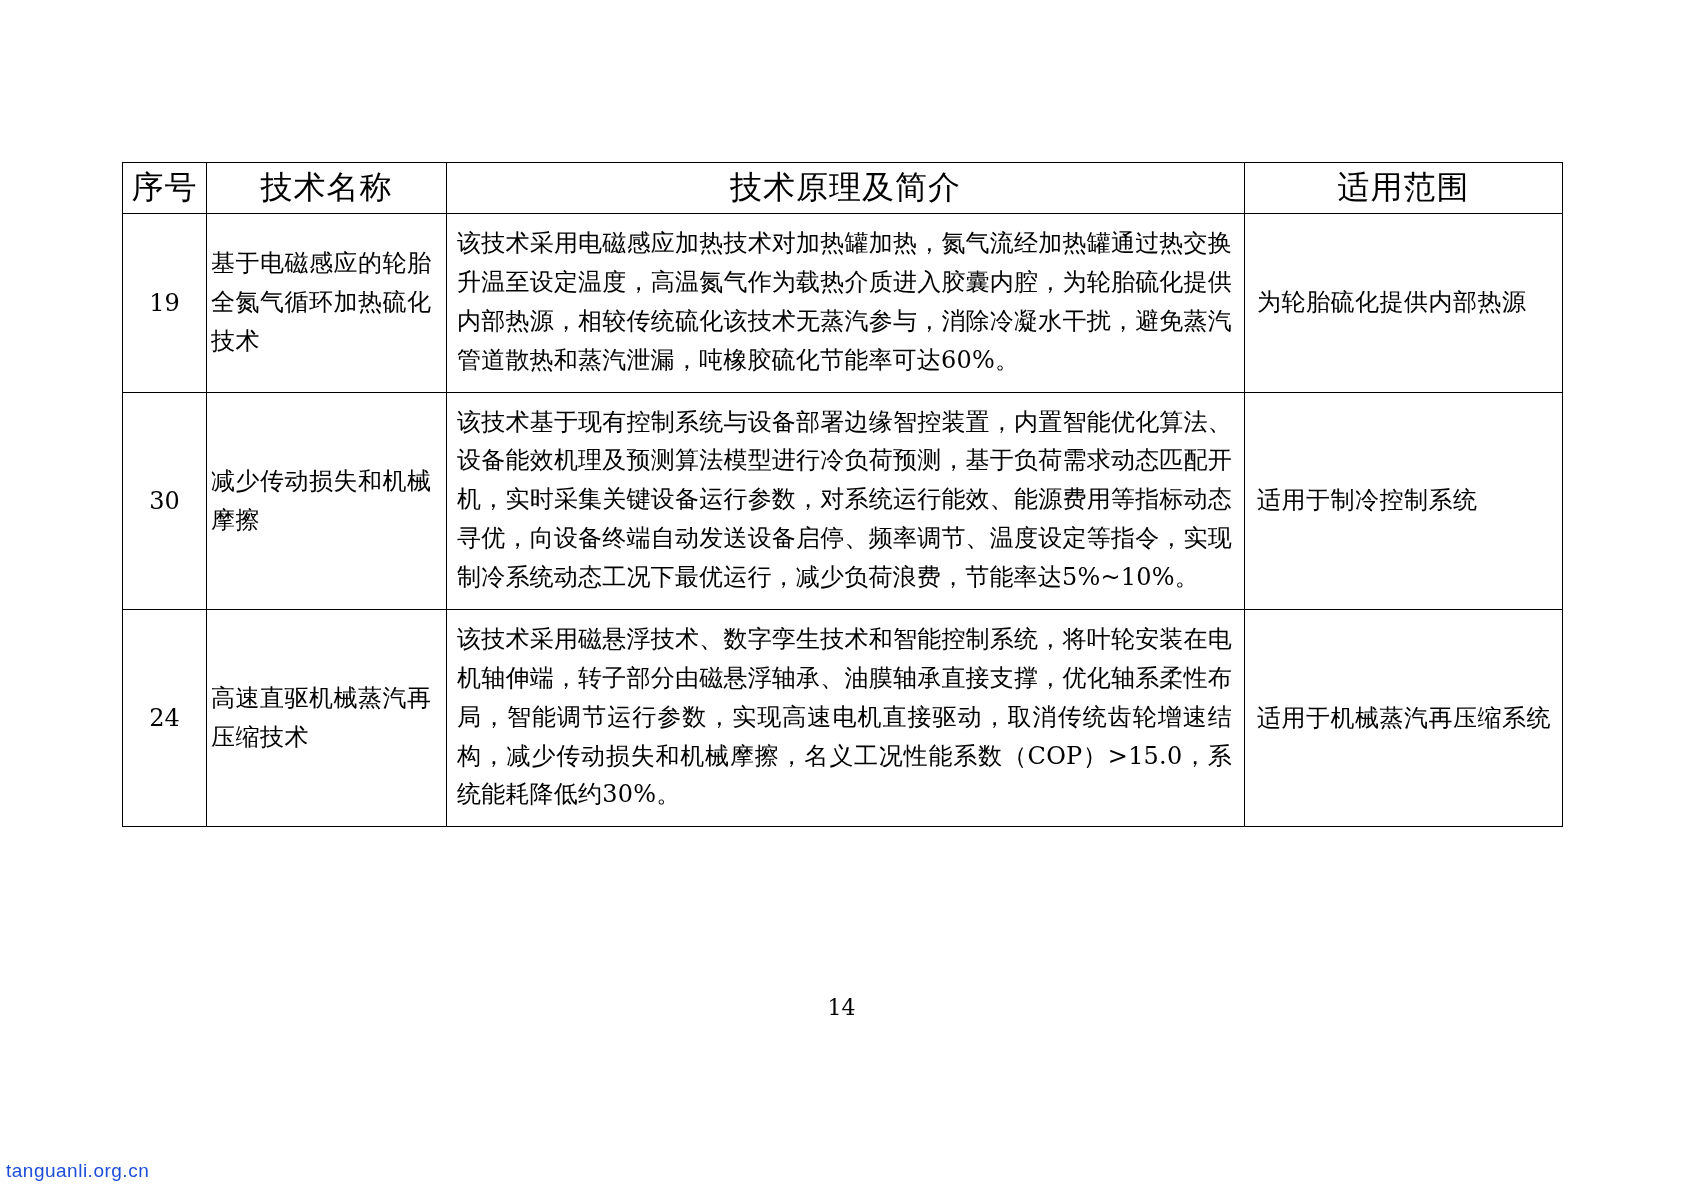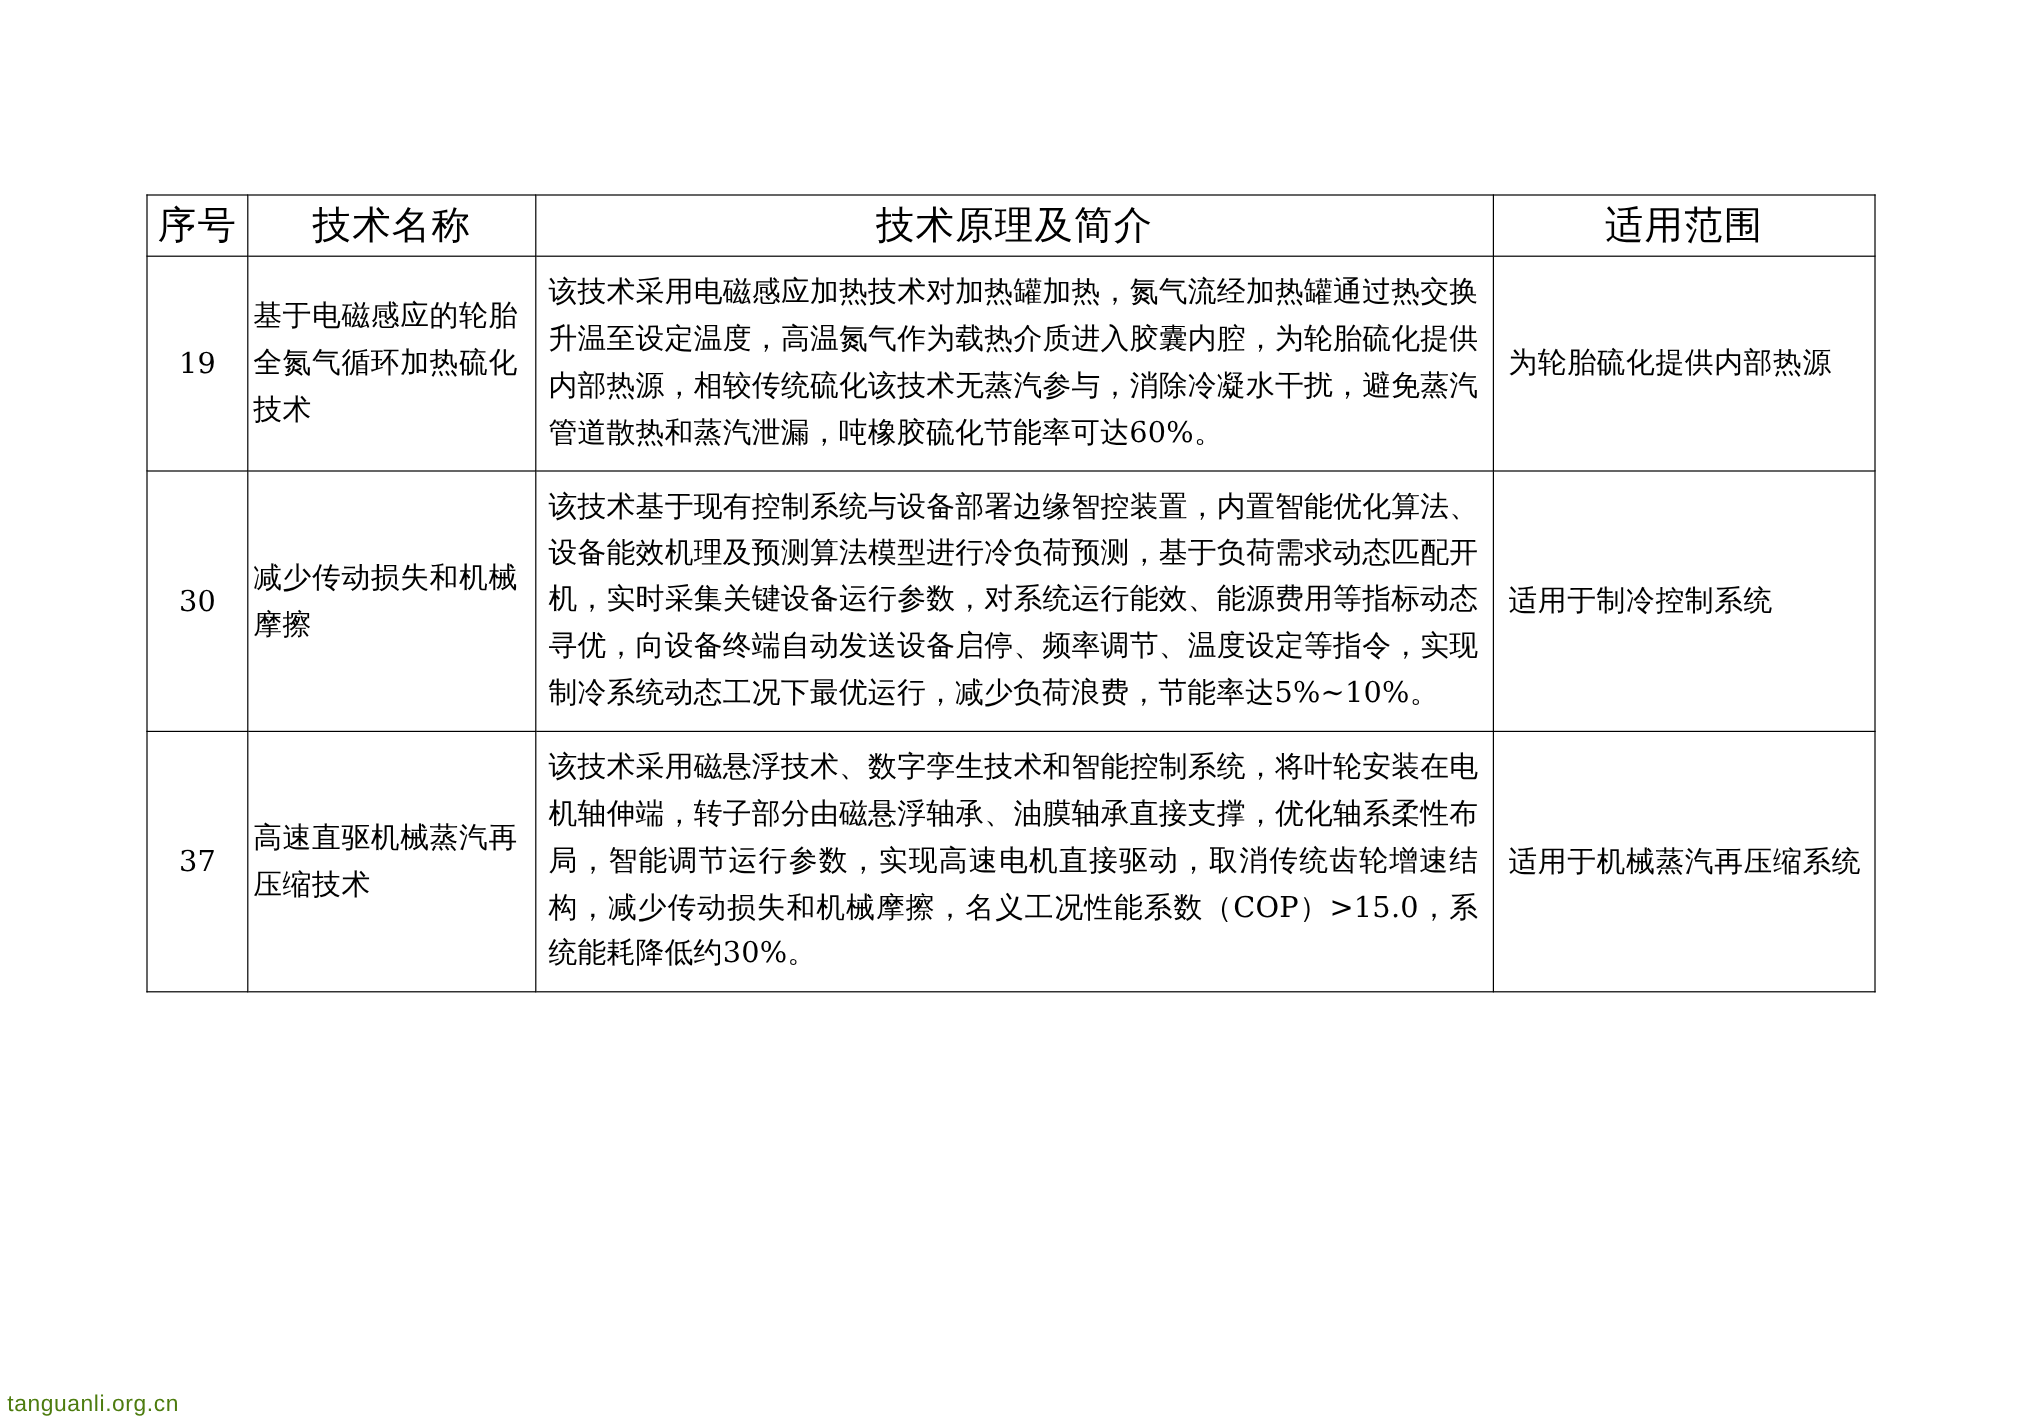--- a/index.html
+++ b/index.html
@@ -79,21 +79,21 @@
     text-align: center;
     font-size: 22px;
     font-family: "DejaVu Serif", "Liberation Serif", serif;
   }
   .watermark {
     position: absolute;
     left: 6px;
     bottom: 8px;
     font-size: 19px;
     font-family: "Liberation Sans", sans-serif;
-    color: #4d7c0f;
+    color: #1d4ed8;
     letter-spacing: 0.5px;
   }
 </style>
 </head>
 <body>
 
 <div class="page">
 
   <table class="tech-table">
     <colgroup>
@@ -117,24 +117,25 @@
         <td class="cell-desc">该技术采用电磁感应加热技术对加热罐加热，氮气流经加热罐通过热交换升温至设定温度，高温氮气作为载热介质进入胶囊内腔，为轮胎硫化提供内部热源，相较传统硫化该技术无蒸汽参与，消除冷凝水干扰，避免蒸汽管道散热和蒸汽泄漏，吨橡胶硫化节能率可达60%。</td>
         <td class="cell-scope">为轮胎硫化提供内部热源</td>
       </tr>
       <tr>
         <td class="cell-no">30</td>
         <td class="cell-name">减少传动损失和机械摩擦</td>
         <td class="cell-desc">该技术基于现有控制系统与设备部署边缘智控装置，内置智能优化算法、设备能效机理及预测算法模型进行冷负荷预测，基于负荷需求动态匹配开机，实时采集关键设备运行参数，对系统运行能效、能源费用等指标动态寻优，向设备终端自动发送设备启停、频率调节、温度设定等指令，实现制冷系统动态工况下最优运行，减少负荷浪费，节能率达5%~10%。</td>
         <td class="cell-scope">适用于制冷控制系统</td>
       </tr>
       <tr>
-        <td class="cell-no">37</td>
+        <td class="cell-no">24</td>
         <td class="cell-name">高速直驱机械蒸汽再压缩技术</td>
         <td class="cell-desc">该技术采用磁悬浮技术、数字孪生技术和智能控制系统，将叶轮安装在电机轴伸端，转子部分由磁悬浮轴承、油膜轴承直接支撑，优化轴系柔性布局，智能调节运行参数，实现高速电机直接驱动，取消传统齿轮增速结构，减少传动损失和机械摩擦，名义工况性能系数（COP）&gt;15.0，系统能耗降低约30%。</td>
         <td class="cell-scope">适用于机械蒸汽再压缩系统</td>
       </tr>
     </tbody>
   </table>
 
+  <div class="page-number">14</div>
 
   <div class="watermark">tanguanli.org.cn</div>
 
 </div>
 
 </body></html>

